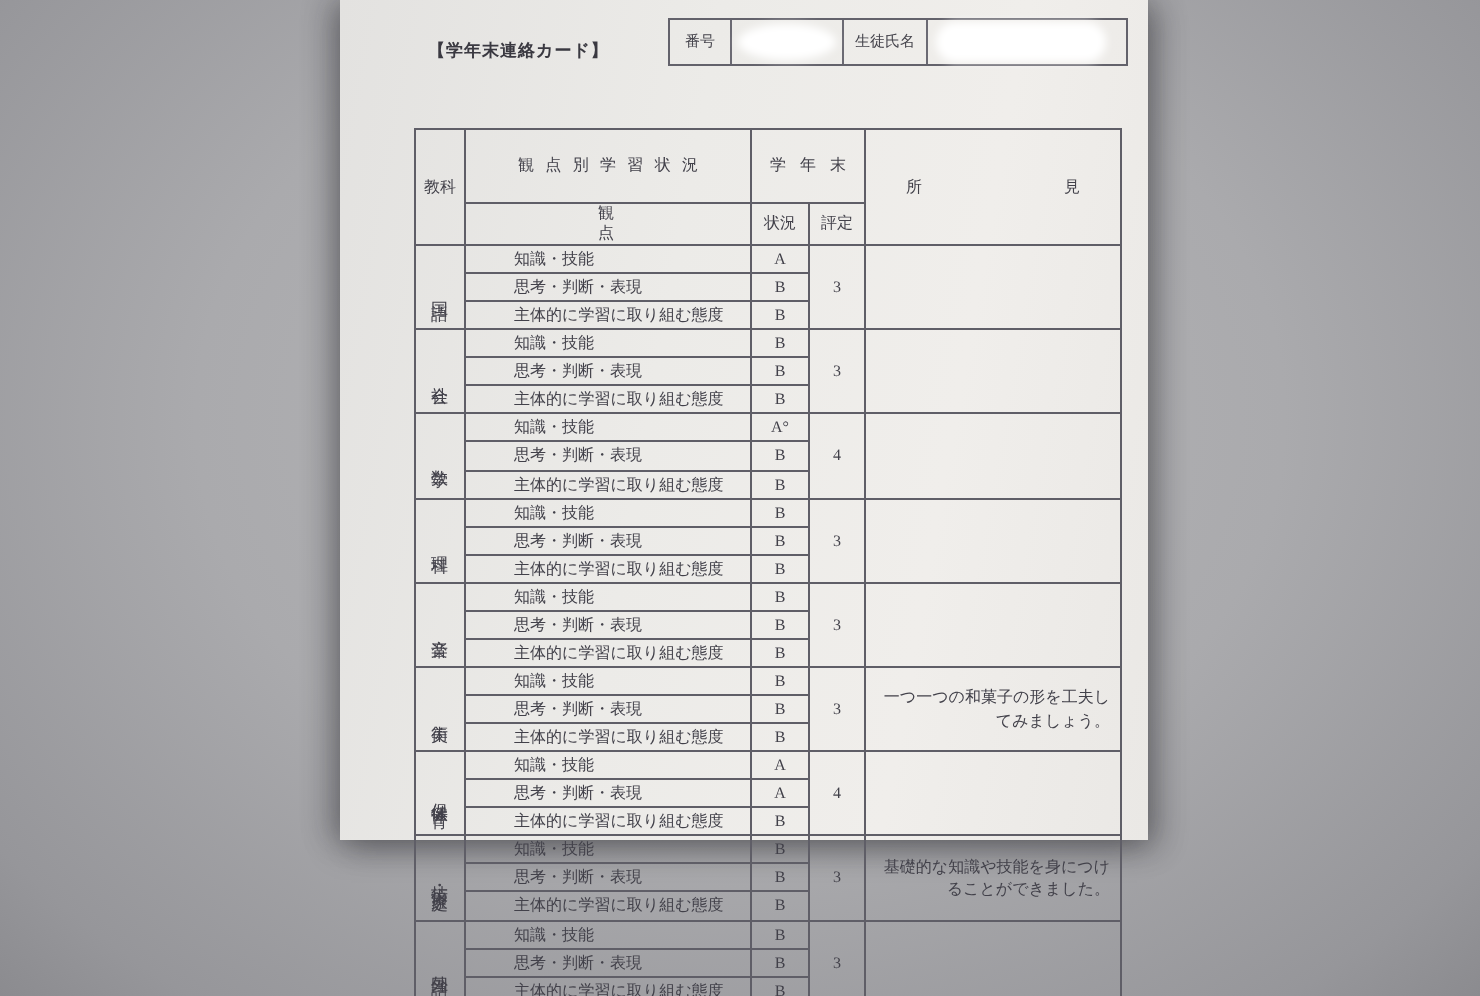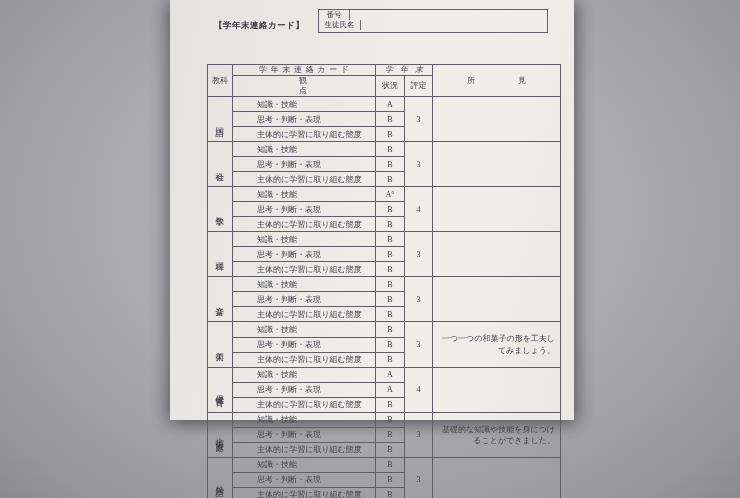--- a/index.html
+++ b/index.html
@@ -17,22 +17,22 @@
     background:linear-gradient(100deg,#e3e2e0 0%, #ecebe8 40%, #f0eeeb 72%, #eae8e5 100%);
     box-shadow:0 2px 16px rgba(30,30,35,.38), -6px 0 14px rgba(30,30,35,.18), 6px 4px 14px rgba(30,30,35,.22);
   }
   .doc-title{
     position:absolute; left:44px; top:20px;
     font-size:8.5px; font-weight:bold; letter-spacing:.5px; color:#3a3941;
     white-space:nowrap;
   }
   
   .id-box{
-    position:absolute; left:148px; top:9px; width:230px; height:24px;
-    display:flex; border:1px solid #63626b;flex-direction:column;
+    position:absolute; left:164px; top:9px; width:230px; height:24px;
+    display:flex; border:1px solid #63626b;
   }
   .id-cell{
     position:relative; display:flex; align-items:center; justify-content:center;
     font-size:7.5px; color:#45444c; border-right:1px solid #6b6a73;
   }
   .id-cell:last-child{ border-right:none; }
   .id-w-label{ width:31px; }
   .id-w-val{ width:56px; }
   .id-w-name{ width:42px; }
   .id-w-big{ flex:1; }
@@ -48,22 +48,22 @@
     border-collapse:collapse; table-layout:fixed;
   }
   table.grades th, table.grades td{
     border:1px solid #5f5e67; font-weight:normal;
     font-size:8px; color:#42414a; overflow:hidden;
   }
   table.grades{ border:1.5px solid #55545d;margin-top:22px; }
   thead th{ height:11px; line-height:10px; padding:0 2px; }
   .sp{ text-align:justify; text-align-last:justify; }
   .pad-lg{ padding:0 26px; }
-  .pad-md{ padding:0 9px;font-style:italic; }
-  .pad-rem{ padding:0 34px; }
+  .pad-md{ padding:13px 9px; }
+  .pad-rem{ padding:0 20px; }
   .th-sub{ font-size:7.5px; line-height:8px; }
   td.td-subject{ text-align:center; vertical-align:middle; }
   td.td-subject span{
     writing-mode:vertical-rl; text-orientation:upright;
     font-size:8.5px; letter-spacing:1px; line-height:1;
   }
   td.td-viewpoint{ padding-left:24px; text-align:left; font-size:8px; }
   td.td-grade{ text-align:center; font-size:8px; color:#4a4952; }
   td.td-rating{ text-align:center; font-size:12.5px; color:#45444d; }
   td.td-remarks{
@@ -94,21 +94,21 @@
       <colgroup>
         <col style="width:25px">
         <col style="width:143px">
         <col style="width:29px">
         <col style="width:28px">
         <col style="width:128px">
       </colgroup>
       <thead>
         <tr>
           <th rowspan="2" class="th-sub">教科</th>
-          <th class="sp pad-lg">学年末連絡カード</th>
+          <th class="sp pad-lg">観点別学習状況</th>
           <th colspan="2" class="sp pad-md">学年末</th>
           <th rowspan="2" class="sp pad-rem">所見</th>
         </tr>
         <tr>
           <th class="sp" style="padding:0 66px">観点</th>
           <th>状況</th>
           <th>評定</th>
         </tr>
       </thead>
       <tbody>

